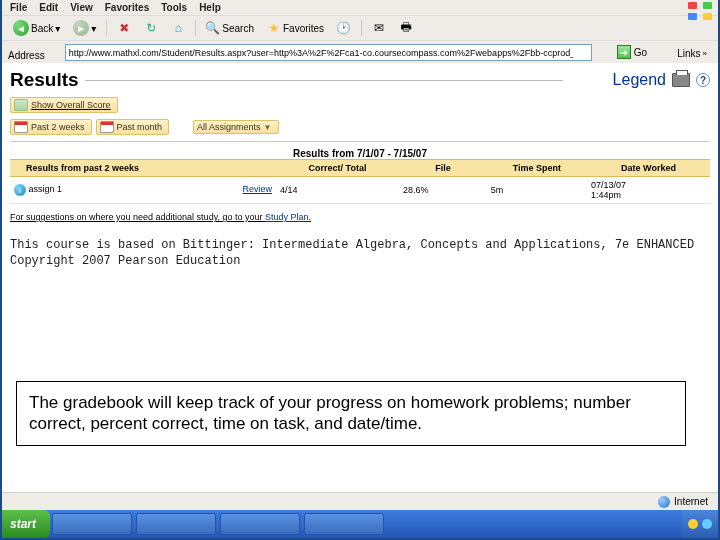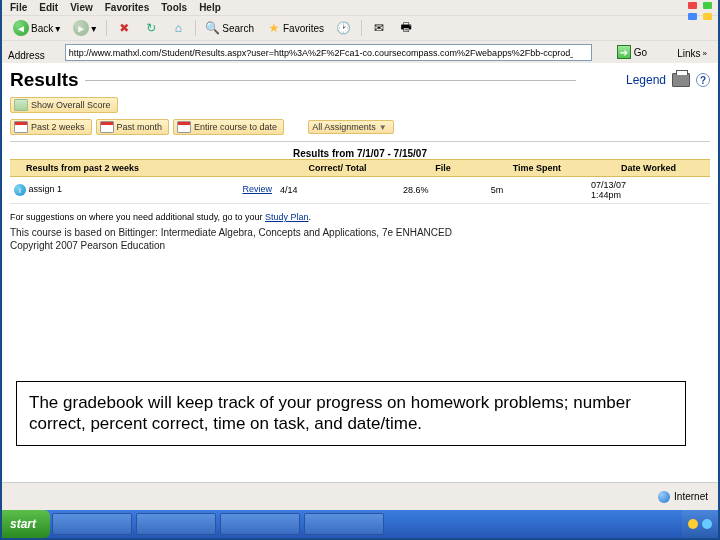--- a/index.html
+++ b/index.html
@@ -14,46 +14,46 @@
   .sep { width:1px; height:16px; background:#ccc; margin:0 2px; }
   .addr-row { display:flex; align-items:flex-end; gap:20px; padding:2px 6px; background:#efece7; border-top:1px solid #ddd; font-size:10px; }
   .addr-input { flex:1; height:17px; border:1px solid #7f9db9; padding:0 18px 0 3px; font-size:9px; background:#fff; }
   .go-btn { display:inline-flex; align-items:center; gap:3px; }
   .go-ico { width:14px; height:14px; border:1px solid #2a7a2a; background:linear-gradient(#9fe69f,#4fc34f); display:inline-flex; align-items:center; justify-content:center; color:#fff; font-size:10px; }
   .content { flex:1; background:#fff; position:relative; overflow:hidden; }
   .page { padding:6px 8px 0 8px; }
   .title-row { display:flex; align-items:center; gap:6px; }
   .title-row h1 { font-size:19px; font-weight:bold; flex:0 0 auto; }
   .title-row .rule { flex:1; height:1px; background:#b8b8b8; }
-  .legend-link { color:#003399; font-size:12px;padding-left:44px; }
+  .legend-link { color:#003399; font-size:16px;padding-left:44px; }
   .print-ico { width:18px; height:14px; background:#888; border:1px solid #555; border-radius:1px; display:inline-block; position:relative; }
   .print-ico::before{content:"";position:absolute;top:-4px;left:3px;width:10px;height:4px;background:#fff;border:1px solid #555;border-bottom:none;}
   .help-ico { width:14px; height:14px; border:1px solid #6a8fbf; border-radius:50%; color:#1a4a8a; display:inline-flex; align-items:center; justify-content:center; font-size:10px; font-weight:bold; }
-  .btn-bar { margin-top:6px; display:flex; gap:4px; }
+  .btn-bar { margin-top:6px; display:flex; gap:4px;text-decoration:underline; }
   .chip { display:inline-flex; align-items:center; gap:3px; padding:1px 6px 1px 3px; border:1px solid #e0c068; background:linear-gradient(#fff2c8,#f8e0a0); font-size:9px; color:#333; border-radius:2px;}
   .chip .ico { width:14px; height:12px; background:linear-gradient(#cfe7c8,#a8d49a); border:1px solid #9dbd93; border-radius:1px; display:inline-block; }
   .chip .ico.cal { background:#fff; border:1px solid #999; position:relative;}
   .chip .ico.cal::before{content:"";position:absolute;top:0;left:0;right:0;height:3px;background:#d33;}
   .chip .tri { font-size:8px; color:#666; }
   .filter-row { margin-top:6px; display:flex; gap:4px; align-items:center;}
   .hr { height:1px; background:#ccc; margin:6px 0; }
   .date-hdr { text-align:center; font-size:10px; font-weight:bold; margin-bottom:0;}
   table.res { width:100%; border-collapse:collapse; font-size:9px;}
   table.res thead th { background:#f8e5a6; border-top:1px solid #dcbb5b; border-bottom:1px solid #dcbb5b; padding:3px 16px; font-weight:bold; text-align:center;}
   table.res thead th:first-child { text-align:left; width:38%;}
   table.res tbody td { padding:3px 4px; border-bottom:1px solid #e2e2e2; }
   table.res tbody td:first-child { text-align:left;}
   .asgn-ico { width:12px; height:12px; border-radius:50%; background:radial-gradient(circle at 30% 30%,#7cd4f3,#1a8fc9); display:inline-flex; align-items:center; justify-content:center; color:#fff; font-size:8px; vertical-align:middle;}
   .review-link { color:#003399; text-decoration:underline;}
-  .suggest { margin-top:8px; font-size:9px;}
+  .suggest { margin-top:8px; font-size:9px;text-decoration:underline;}
   .suggest a { color:#003399; text-decoration:underline;}
-  .copyright { margin-top:4px; font-size:10px; color:#222; line-height:1.3;}
+  .copyright { margin-top:16px; font-size:12px; color:#222; line-height:1.3;font-family:Liberation Mono, monospace;}
   .caption-box { position:absolute; left:14px; right:32px; top:318px; border:1px solid #000; padding:10px 12px; background:#fff;}
   .caption-box p { font-size:17px; font-family:Arial,sans-serif; line-height:1.25;}
-  .statusbar { position:absolute; bottom:28px; left:0; right:0; height:28px; background:#efece7; border-top:1px solid #ccc; display:flex; align-items:center; justify-content:flex-end; padding:0 10px; font-size:10px; gap:4px;}
+  .statusbar { position:absolute; bottom:28px; left:0; right:0; height:18px; background:#efece7; border-top:1px solid #ccc; display:flex; align-items:center; justify-content:flex-end; padding:0 10px; font-size:10px; gap:4px;}
   .globe { width:12px; height:12px; border-radius:50%; background:radial-gradient(circle at 30% 30%,#9cf,#27c); display:inline-block;}
   .taskbar { position:absolute; bottom:0; left:0; right:0; height:28px; background:linear-gradient(#3b7ee0,#2557b5); display:flex; align-items:center;}
   .start { height:28px; padding:0 14px 0 8px; background:linear-gradient(#5cbf4a,#2a8a22); color:#fff; font-style:italic; font-weight:bold; font-size:12px; display:flex; align-items:center; border-radius:0 6px 6px 0;}
   .task-item { height:22px; margin:3px 2px; padding:0 8px; background:linear-gradient(#5a91e0,#3a6dc0); border:1px solid #2a52a0; border-radius:2px; color:#fff; font-size:10px; display:flex; align-items:center; min-width:80px;}
   .tray { margin-left:auto; height:28px; padding:0 6px; display:flex; align-items:center; gap:4px; background:linear-gradient(#4a85dd,#2a5db0); color:#fff; font-size:10px;}
   .tray .dot{width:10px;height:10px;border-radius:50%;background:#ffcc33;}
   .xp-flag { position:absolute; top:2px; right:6px; width:24px; height:18px; }
   .xp-flag div{position:absolute;width:9px;height:7px;border-radius:1px;}
   .xp-flag .r{background:#e44;top:0;left:0;} .xp-flag .g{background:#4c4;top:0;right:0;} .xp-flag .b{background:#48f;bottom:0;left:0;} .xp-flag .y{background:#fc3;bottom:0;right:0;}
 </style>
@@ -149,24 +149,20 @@
       </div>
 
       <div class="filter-row">
         <span class="chip">
             <span class="ico cal"></span>
             <span>Past 2 weeks</span>
           </span>
         <span class="chip">
             <span class="ico cal"></span>
             <span>Past month</span>
-          </span>
-        <span class="chip">
-            <span class="ico cal"></span>
-            <span>Entire course to date</span>
           </span>
         <span style="width:16px"></span>
         <span class="chip">
             <span>All Assignments</span> 
             <span class="tri">▼</span>
           </span>
       </div>
 
       <div class="hr"></div>
       <div class="date-hdr">Results from 7/1/07 - 7/15/07</div>

